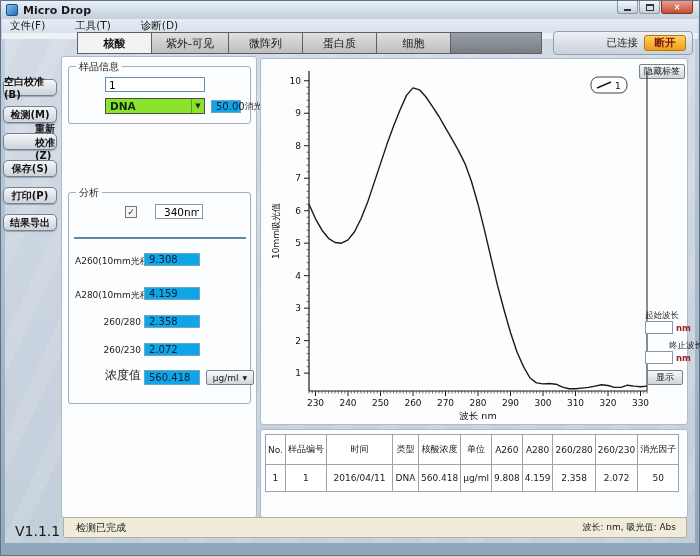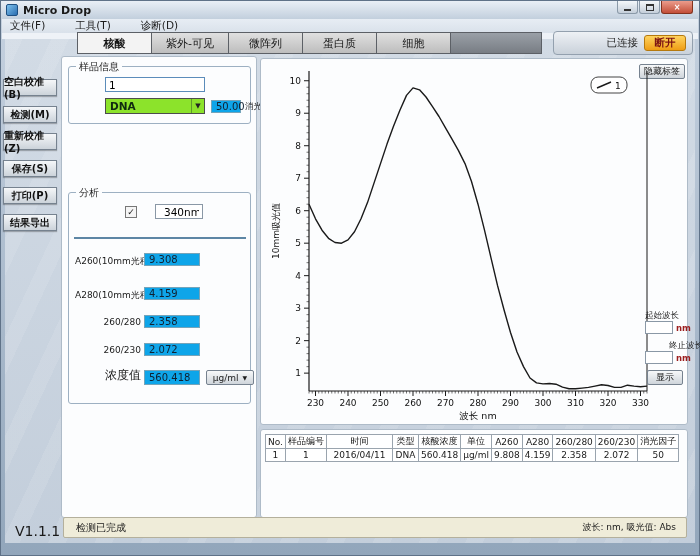--- a/index.html
+++ b/index.html
@@ -39,21 +39,21 @@
   .tab.active { background:#f3f3f3; font-weight:bold; }
   
   .conn-panel { position:absolute; right:2px; top:-8px; width:140px; height:24px; border-radius:4px;
     background:linear-gradient(#eef1f5,#c9d1da); border:1px solid #93a0ae;
     display:flex; align-items:center; justify-content:flex-end; padding-right:6px; }
   .conn-label { font-size:10.5px; margin-right:6px; color:#222; }
   .disconnect-btn { width:42px; height:16px; border-radius:3px; border:1px solid #b5790e;
     background:linear-gradient(#ffd35e,#ef9d15); color:#7c1212; font-weight:bold; font-size:10.5px;
     display:flex; align-items:center; justify-content:center; }
   
-  .side-btn { position:absolute; left:-2px; width:54px; height:17px; border-radius:0;
+  .side-btn { position:absolute; left:-2px; width:54px; height:17px; border-radius:5px;
     border:1px solid #76828f; background:linear-gradient(#f5f7f9,#ccd3da);
     display:flex; align-items:center; justify-content:center; font-size:10px; font-weight:600;
     color:#111; box-shadow:0 1px 1px rgba(0,0,0,.25); }
   
   .panel { position:absolute; background:#fcfdfe; border:1px solid #aebbc8; border-radius:3px; }
   .left-panel  { left:56px; top:17px; width:196px; height:462px; }
   .chart-panel { left:255px; top:19px; width:428px; height:367px; }
   .table-panel { left:255px; top:390px; width:428px; height:89px; }
   
   .groupbox { position:absolute; border:1px solid #9db0c2; border-radius:3px; }
@@ -96,21 +96,21 @@
     display:flex; align-items:center; justify-content:center; }
   .wl-ctl-label { position:absolute; left:384px; font-size:8.5px; color:#222; white-space:nowrap; }
   .wl-ctl-input { position:absolute; left:384px; width:28px; height:13px; border:1px solid #8a98a6; }
   .nm-red { position:absolute; left:415px; font-size:8.5px; font-weight:bold; color:#9b1d1d; }
   .show-btn { position:absolute; left:386px; width:36px; height:15px; border-radius:2px;
     border:1px solid #76828f; background:linear-gradient(#f7f8f9,#cfd5db); font-size:9px;
     display:flex; align-items:center; justify-content:center; }
   
   table.results { position:absolute; left:4px; top:4px; border-collapse:collapse; }
   table.results th, table.results td { border:1px solid #9aa4ae; font-size:9px; font-weight:normal;
-    padding:0 2px; height:13px; text-align:center; white-space:nowrap; background:#fff; }
+    padding:8px 2px; height:13px; text-align:center; white-space:nowrap; background:#fff; }
   
   .statusbar { position:absolute; left:0; right:0; bottom:2px; height:26px; }
   .version { position:absolute; left:10px; top:8px; font-size:14px; }
   .status-box { position:absolute; left:58px; right:8px; top:2px; height:21px; background:#efecd9;
     border:1px solid #b4b09c; border-radius:2px; display:flex; align-items:center; }
   .status-msg { margin-left:12px; font-size:10px; }
   .status-right { margin-left:auto; margin-right:10px; font-size:9px; }
   svg text { font-family:"DejaVu Sans","Liberation Sans",sans-serif; }
 </style>
 </head>
@@ -152,21 +152,21 @@
       </div>
 
     <div class="conn-panel">
       <span class="conn-label">已连接</span>
       <div class="disconnect-btn">断开</div>
     </div>
 
     <div id="sidebar">
         <div class="side-btn" style="top: 40px;">空白校准(B)</div>
         <div class="side-btn" style="top: 67px;">检测(M)</div>
-        <div class="side-btn" style="top: 94px;">重新校准(Z)</div>
+        <div class="side-btn" style="top: 94px; padding-left: 31px;">重新校准(Z)</div>
         <div class="side-btn" style="top: 121px;">保存(S)</div>
         <div class="side-btn" style="top: 148px;">打印(P)</div>
         <div class="side-btn" style="top: 175px;">结果导出</div>
       </div>
 
     <div class="panel left-panel">
 
       <div class="groupbox gb-sample">
         <span class="legend">样品信息</span>
         <input class="text-input" style="left: 36px; top: 10px; width: 100px; height: 15px;" value="1">

